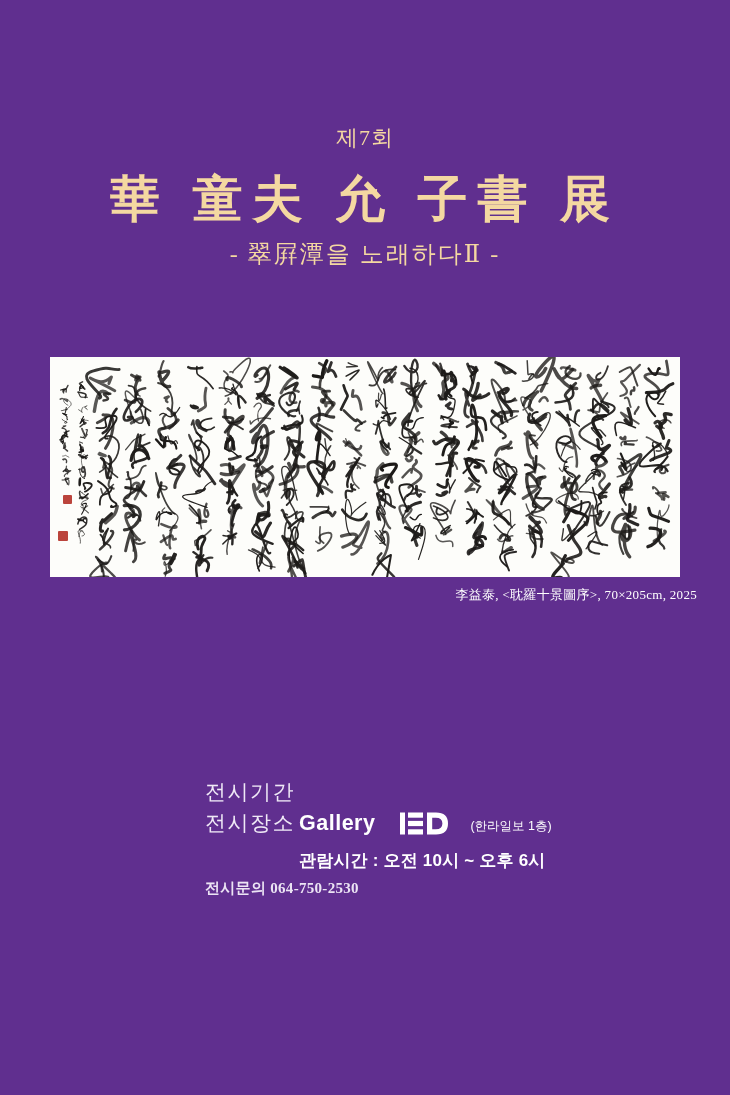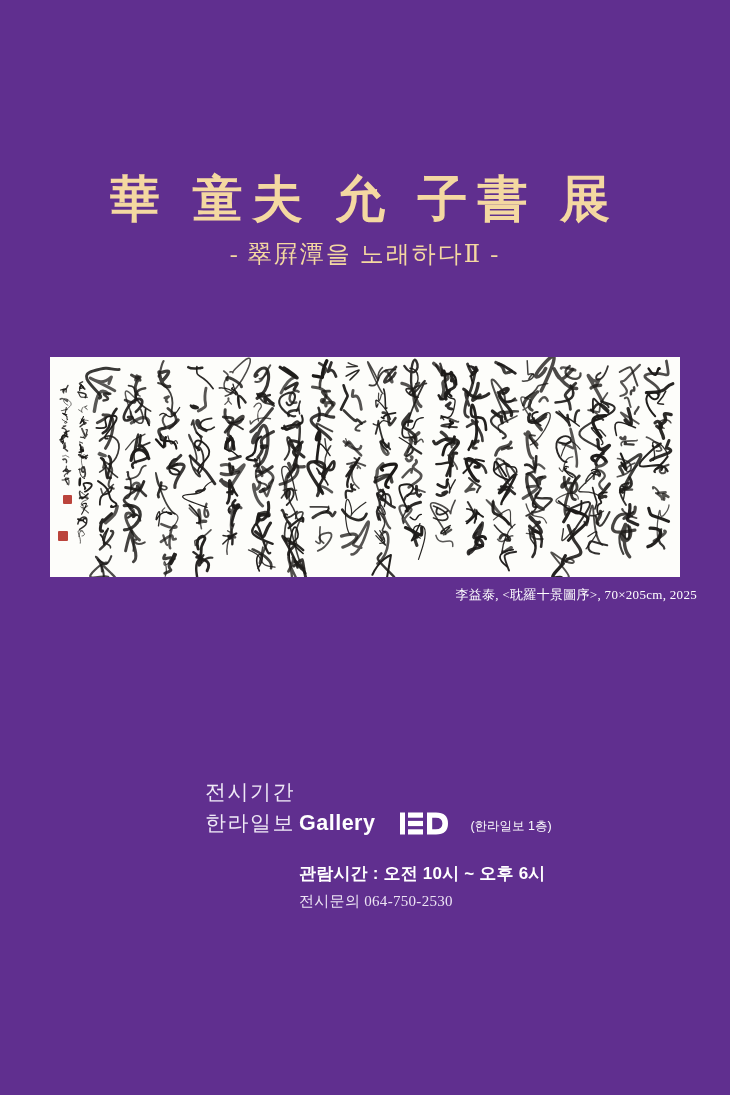--- a/index.html
+++ b/index.html
@@ -41,34 +41,35 @@
   .logo-gallery{
     font-family:"Liberation Sans","DejaVu Sans",sans-serif;
     font-weight:700;font-size:21.5px;color:#ffffff;letter-spacing:.5px;
   }
   .logo-mark{margin-left:7px;display:block;}
   .logo-note{
     font-family:"Liberation Sans","DejaVu Sans",sans-serif;
     font-weight:400;font-size:12.5px;color:#ffffff;margin-left:4px;margin-top:6px;
   }
   .hours{
-    margin-left:94px;margin-top:26px;line-height:20px;
+    margin-left:94px;margin-top:13px;line-height:20px;
     font-family:"Liberation Sans","DejaVu Sans",sans-serif;
     font-weight:700;font-size:17px;color:#ffffff;letter-spacing:.2px;
   }
   .contact{
-    margin-left:94px;margin-top:8px;line-height:18px;
-    font-size:15px;color:#ece4f4;letter-spacing:.3px;
+    margin-top:8px;line-height:18px;
+    font-size:15px;color:#ece4f4;letter-spacing:.3px;font-weight:bold;
   }
 </style>
 </head>
 <body>
 
 <div class="poster">
 
+  <div class="edition">제7회</div>
 
   <h1 class="title"><span>華 童</span><span class="t-gap">夫 允 子</span><span class="t-gap">書 展</span></h1>
 
   <div class="subtitle">- 翠屛潭을 노래하다Ⅱ -</div>
 
   <figure class="artwork">
     <svg id="calli" viewBox="0 0 630 220" xmlns="http://www.w3.org/2000/svg">
       <rect x="0" y="0" width="630" height="220" fill="#fdfdfa"></rect>
       <g id="calli-cols">
           <path d="M58.9 26.5 C65.3 10.0 59.5 30.4 44.5 23.1 S57.9 29.5 64.8 33.8" fill="none" stroke="#1c1a18" stroke-width="2.96" stroke-linecap="round" opacity="0.74"></path>
@@ -630,21 +631,21 @@
   <div class="caption">李益泰, &lt;耽羅十景圖序&gt;, 70×205cm, 2025</div>
 
   <div class="details">
 
     <div class="d-row">
       <span class="d-label">전시기간</span>
     </div>
 
 
     <div class="d-row venue-row">
-      <span class="d-label">한라일보</span>
+      <span class="d-label">전시장소</span>
       <span class="logo">
         <span class="logo-gallery">Gallery</span>
         <svg class="logo-mark" width="48" height="23" viewBox="0 0 48 23" xmlns="http://www.w3.org/2000/svg">
           <rect x="0" y="0.5" width="5" height="22" fill="#ffffff"></rect>
           <rect x="8" y="0.5" width="15" height="5.2" fill="#ffffff"></rect>
           <rect x="8" y="8.9" width="15" height="5.2" fill="#ffffff"></rect>
           <rect x="8" y="17.3" width="15" height="5.2" fill="#ffffff"></rect>
           <path d="M27 0.5 h9 q12 0 12 11 q0 11 -12 11 h-9 z M32.2 5.7 h3.6 q6.6 0 6.6 5.8 q0 5.8 -6.6 5.8 h-3.6 z" fill="#ffffff" fill-rule="evenodd"></path>
         </svg>
         <span class="logo-note">(한라일보 1층)</span>

